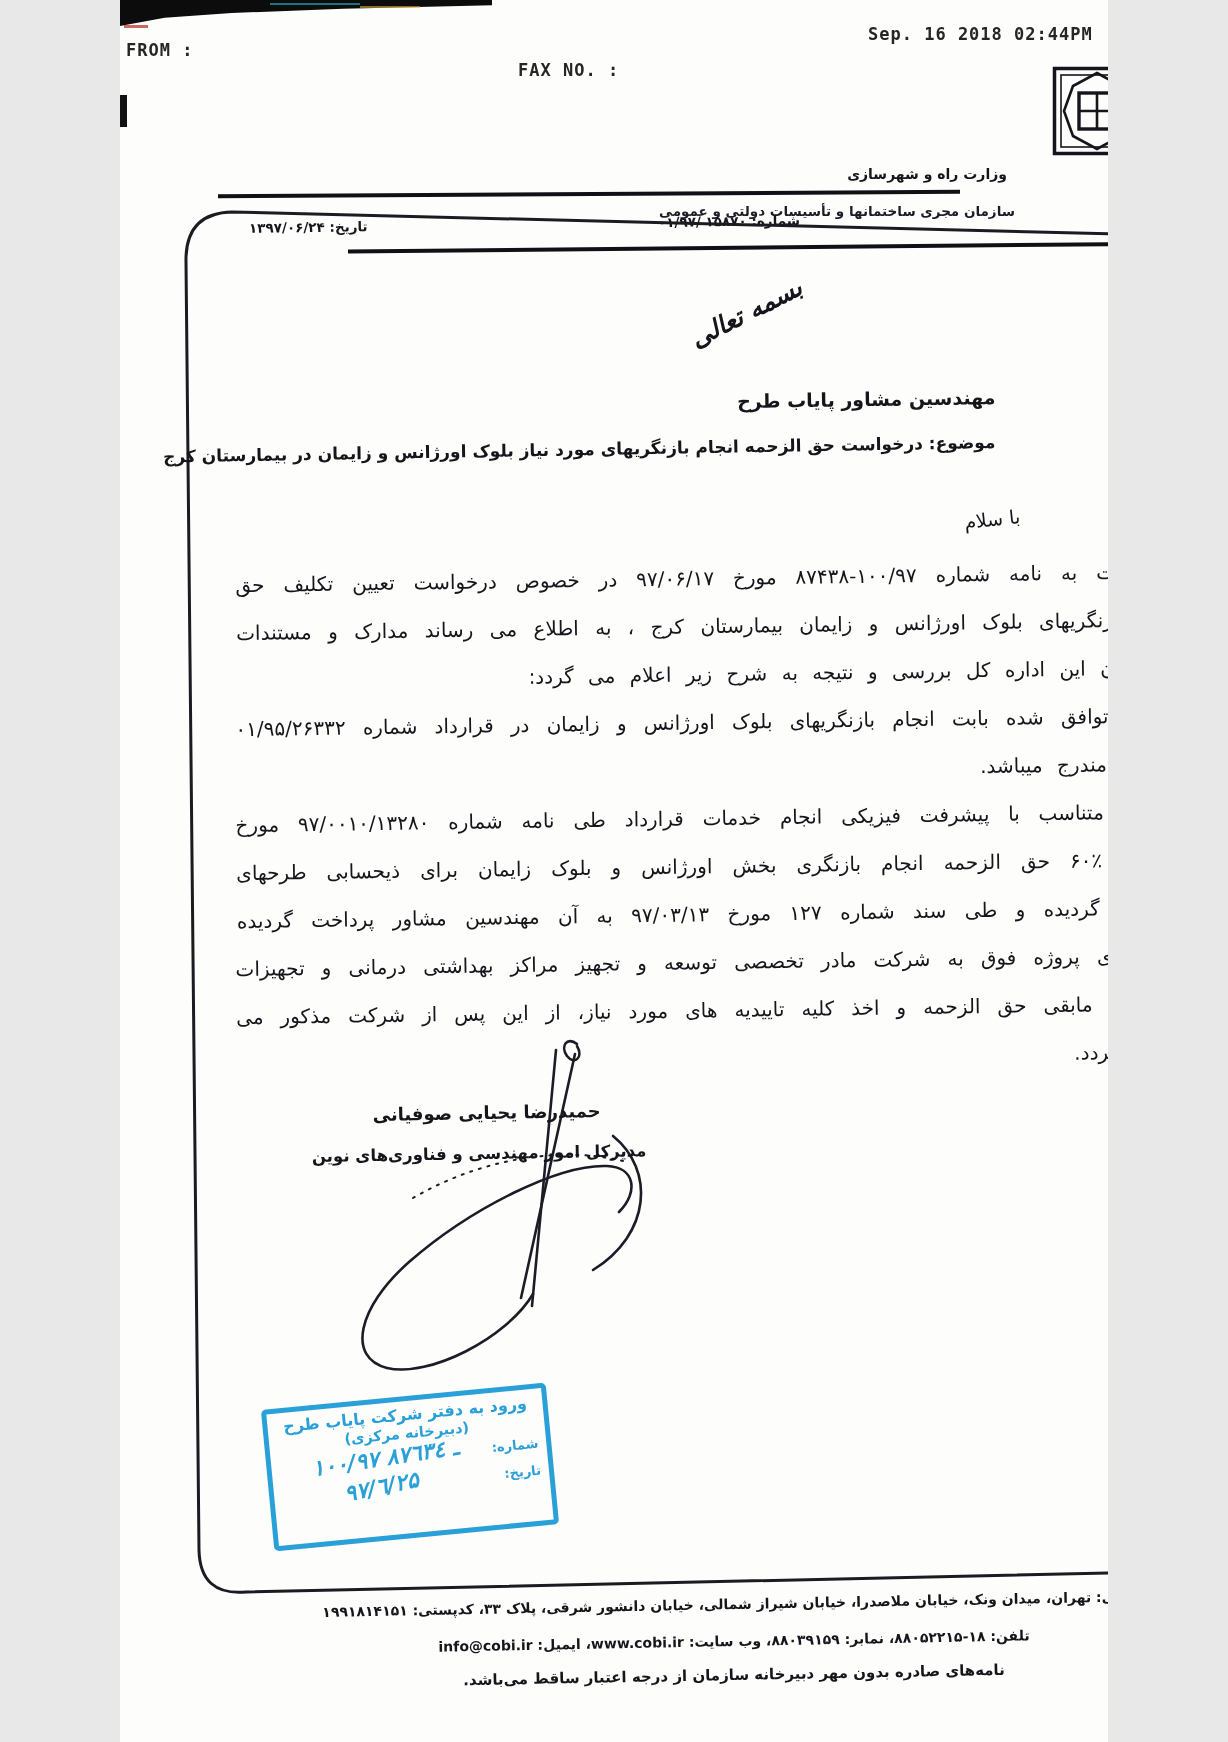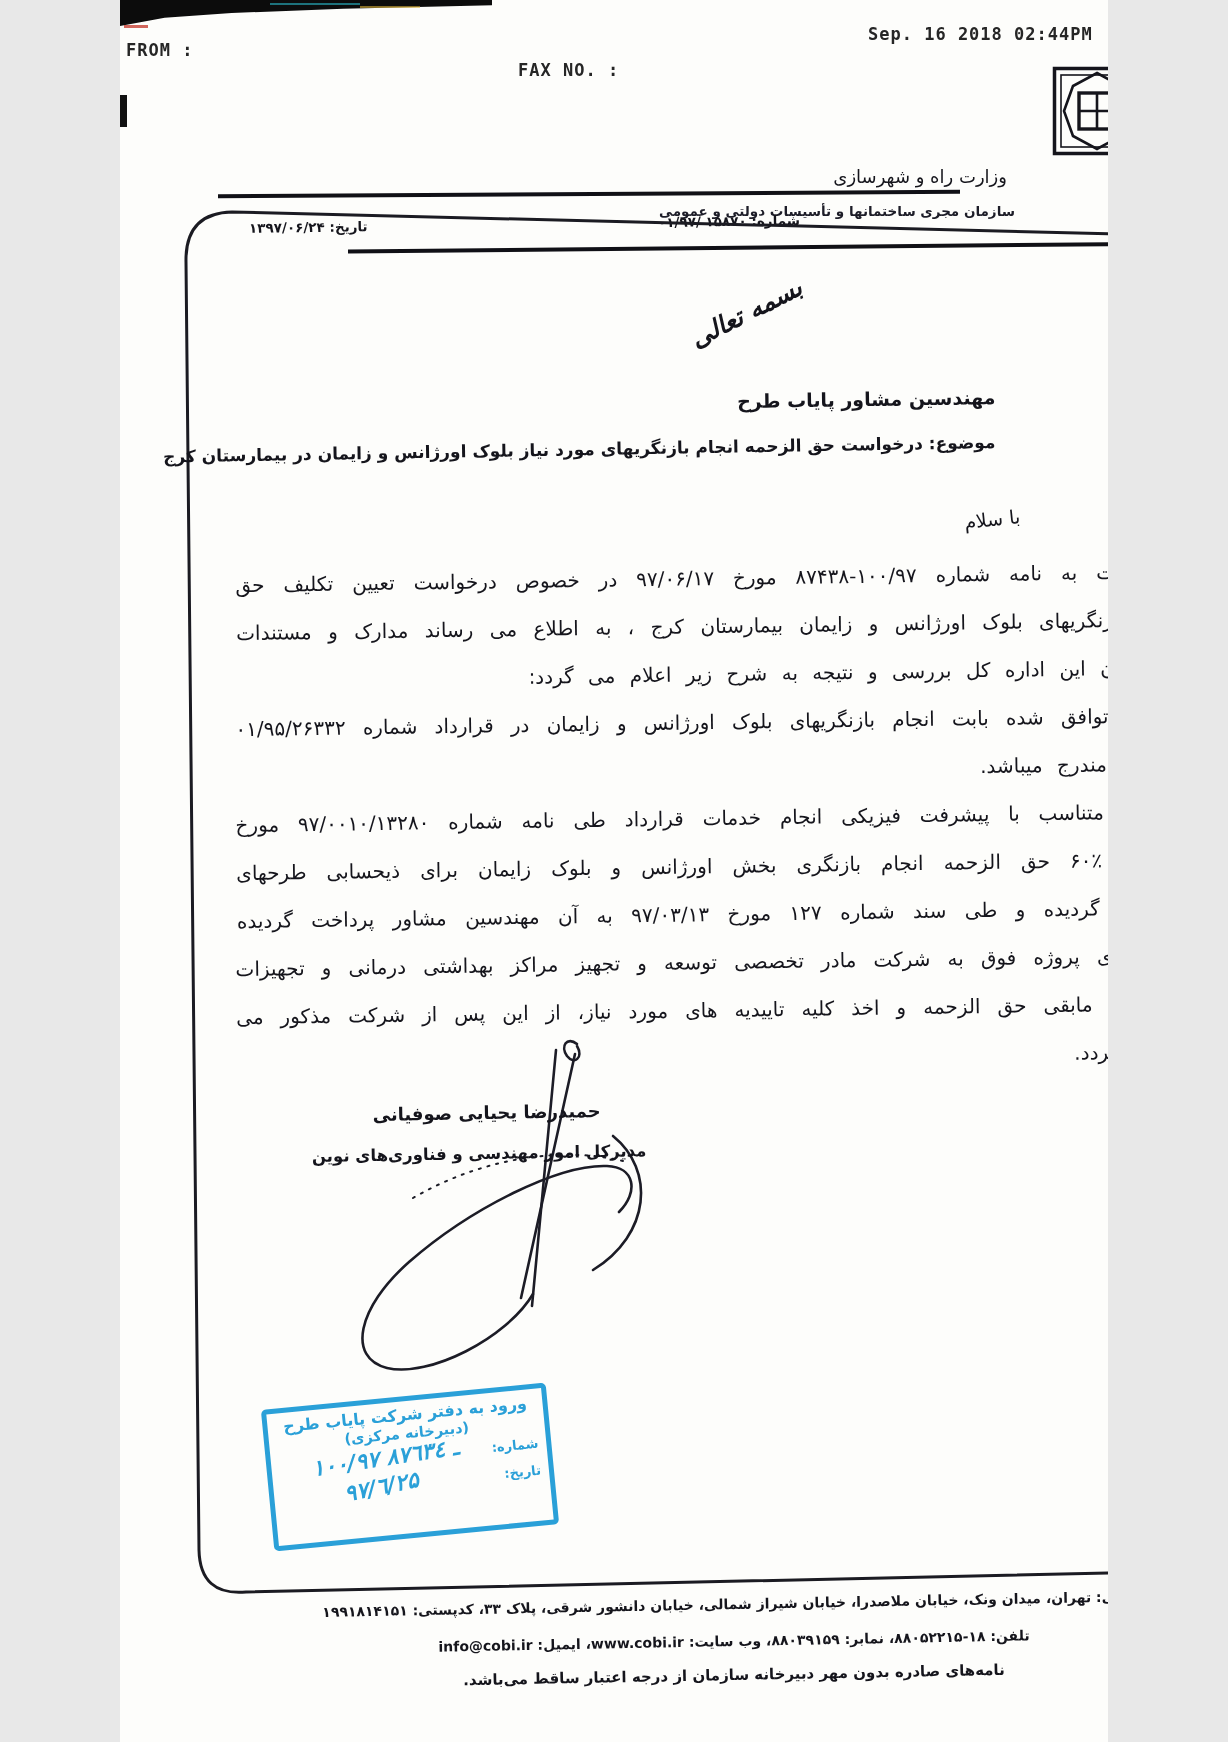--- a/index.html
+++ b/index.html
@@ -26,21 +26,21 @@
   .faxrow span{
     position:absolute;
     font-family:"DejaVu Sans Mono","Liberation Mono",monospace;
     font-size:17px;font-weight:bold;color:#262626;letter-spacing:1px;white-space:pre;
   }
   .fax-from{left:6px;top:40px;}
   .fax-no{left:398px;top:32px;margin-top:28px;}
   .fax-time{left:748px;top:24px;}
   
   .logo{position:absolute;left:932px;top:66px;}
-  .ministry{position:absolute;right:101px;top:166px;font-size:18px;font-weight:normal;white-space:nowrap;direction:rtl;}
+  .ministry{position:absolute;right:101px;top:166px;font-size:14px;font-weight:bold;white-space:nowrap;direction:rtl;}
   .org{position:absolute;right:93px;top:203px;font-size:13.5px;font-weight:bold;white-space:nowrap;direction:rtl;color:#1d1d28;}
   .rule1{position:absolute;left:98px;top:192px;width:742px;height:4px;background:#101016;transform:rotate(-0.35deg);}
   .rule2{position:absolute;left:228px;top:245px;width:938px;height:4px;background:#101016;transform:rotate(-0.55deg);}
   .field{position:absolute;font-size:13.5px;font-weight:bold;direction:rtl;white-space:nowrap;transform:rotate(-0.8deg);}
   .field .val{font-weight:bold;}
   .f-number{right:308px;top:213px;}
   .f-date{right:740px;top:219px;}
   .f-attach{right:990px;top:223px;text-decoration:underline;}
   
   .frame-svg{position:absolute;left:0;top:0;pointer-events:none;}

